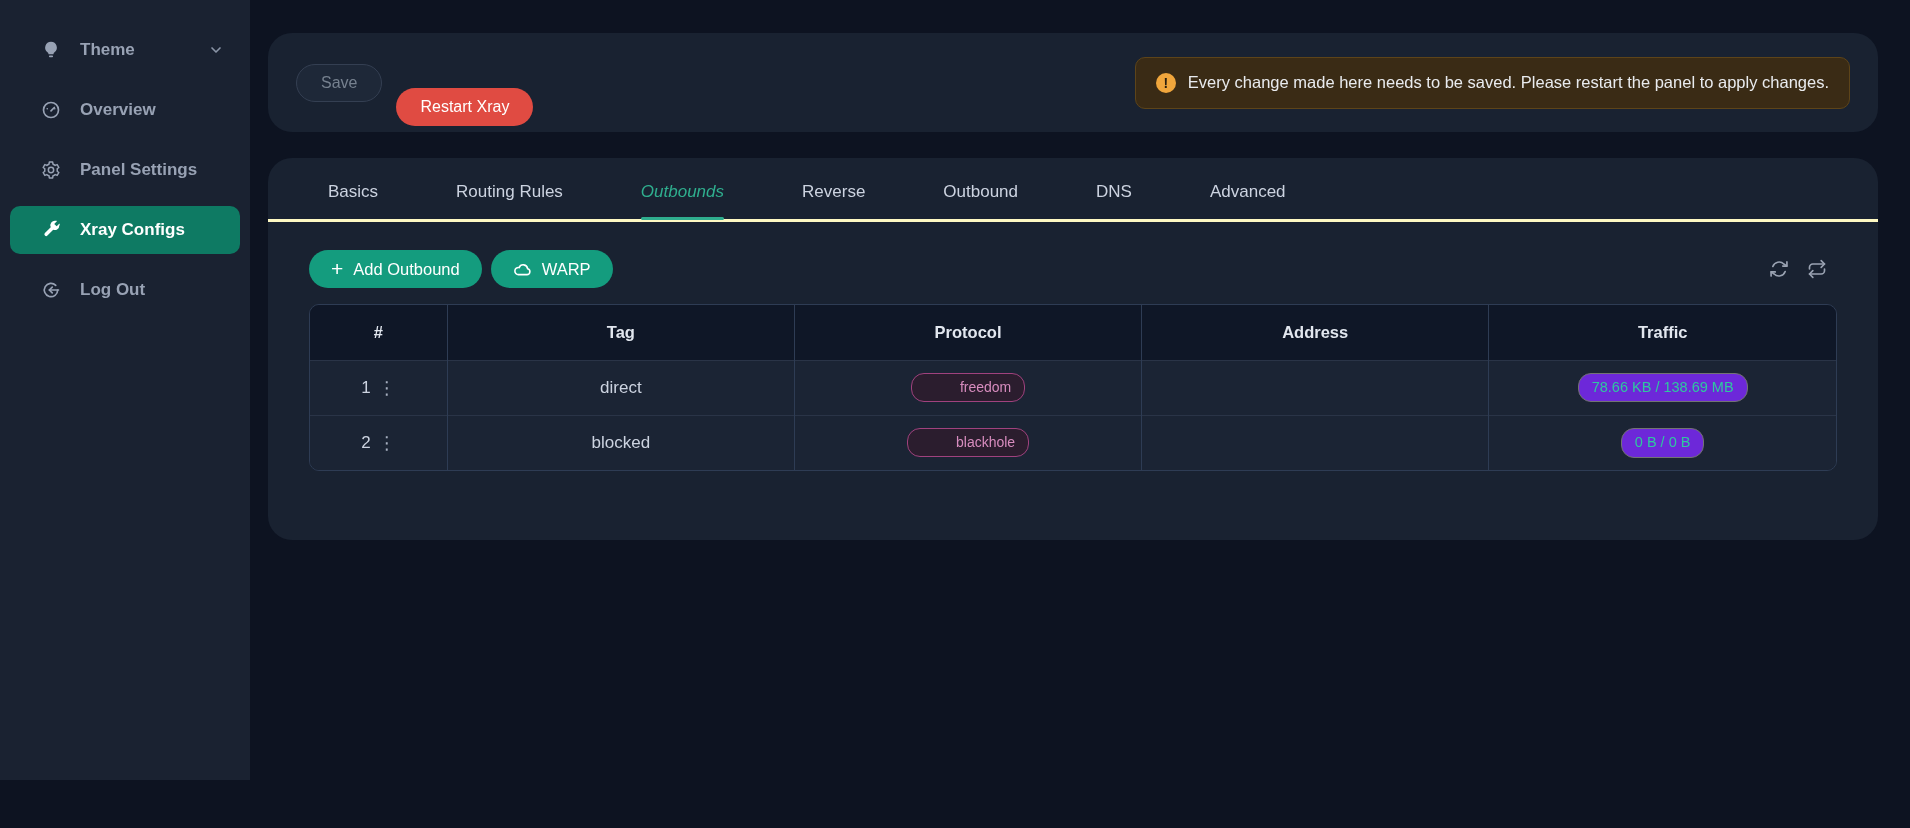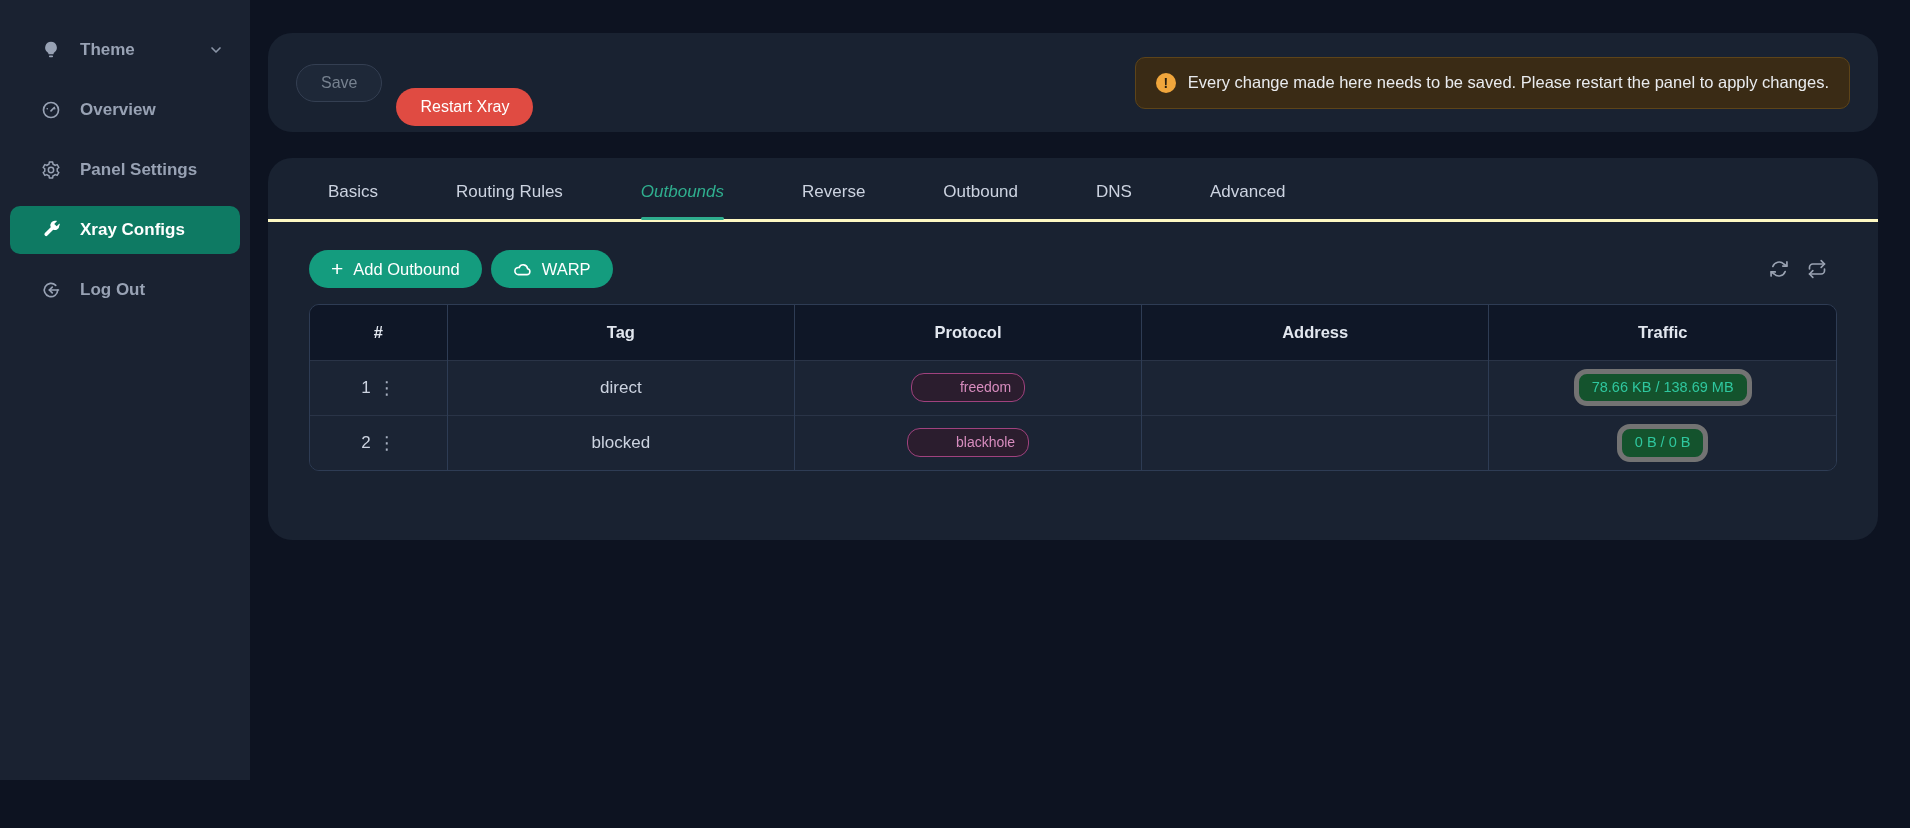--- a/index.html
+++ b/index.html
@@ -48,21 +48,21 @@
   table { width:100%; border-collapse:collapse; }
   col.c-num { width:9%; } col.c-eq { width:22.75%; }
   th { background:#0f1727; height:55px; font-size:16.5px; color:#e2e7ef; font-weight:700; text-align:center; }
   td { height:55px; text-align:center; font-size:17px; color:#ccd3e0; border-top:1px solid #2a3447; background:#1b2434; }
   th:not(:last-child), td:not(:last-child) { border-right:1px solid #2e3c54; }
   .numcell { display:flex; align-items:center; justify-content:center; gap:7px; }
   .dots { color:#a7b0c0; font-size:18px; cursor:pointer; letter-spacing:0; line-height:1; }
 
   .badge { display:inline-block; padding:4px 13px; border-radius:13px; font-size:14px; line-height:1.35; }
   .badge-pink { border:1px solid #a0427e; background:#2b1d2e; color:#d78cbe;padding-left:48px; }
-  .badge-green { border:5px solid #737373; background:#14532d; color:#2fc79f; font-size:14.5px; }
+  .badge-green { border:1px solid #737373; background:#6d28d9; color:#2fc79f; font-size:14.5px; }
 
   svg { display:block; }
 </style>
 </head>
 <body>
 
 <div class="app">
 
   <aside class="sidebar">
 

